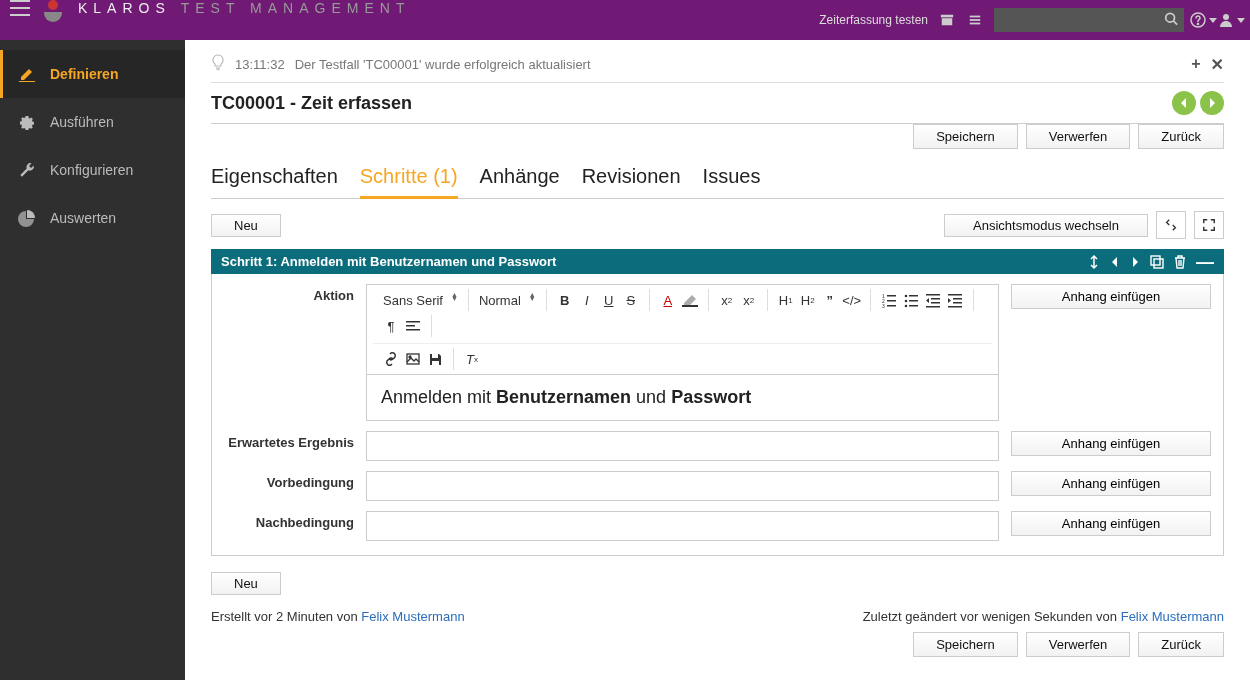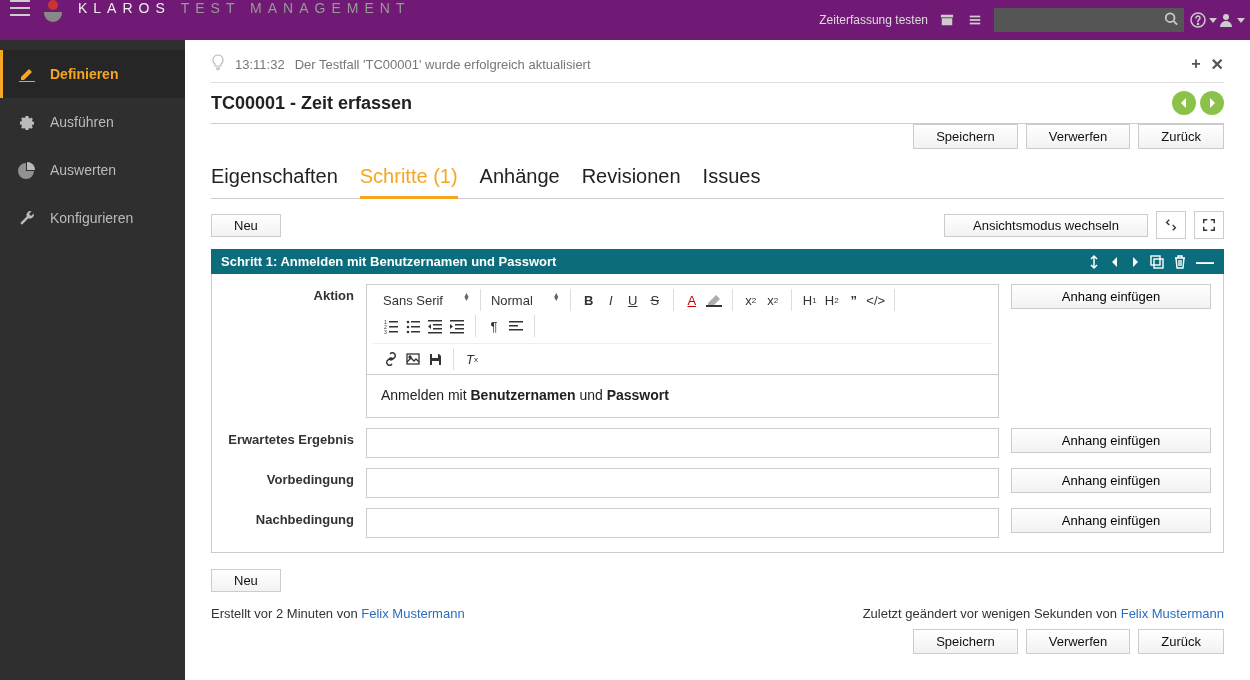--- a/index.html
+++ b/index.html
@@ -62,24 +62,24 @@
 .attach-col { width: 200px; }
 .attach-btn { width: 100%; border: 1px solid #ccc; background: linear-gradient(#fff,#f2f2f2); padding: 4px 0; font-size: 13px; cursor: pointer; }
 .plain-input { width: 100%; height: 30px; border: 1px solid #ccc; padding: 0 6px; }
 
 .editor { border: 1px solid #ccc; }
 .toolbar { border-bottom: 1px solid #ccc; padding: 4px 6px; display: flex; flex-wrap: wrap; align-items: center; row-gap: 4px; font-size: 13px; color: #333; }
 .tgroup { display: inline-flex; align-items: center; gap: 2px; padding: 0 8px; border-right: 1px solid #ddd; height: 22px; }
 .tgroup:last-child { border-right: none; }
 .tbtn { min-width: 20px; height: 20px; display: inline-flex; align-items: center; justify-content: center; cursor: pointer; font-size: 13px; color: #333; }
 .tbtn svg { display: block; }
-.tsel { display: inline-flex; gap: 20px; cursor: pointer; padding: 0 2px; }
+.tsel { display: inline-flex; gap: 8px; cursor: pointer; padding: 0 2px; }
 .tsel .sort { display: inline-flex; flex-direction: column; line-height: 4px; font-size: 7px; color: #666; }
 .toolbar-row2 { width: 100%; display: flex; padding-top: 4px; border-top: 1px solid #eee; margin-top: 2px; }
-.ed-content { min-height: 42px; padding: 12px 14px; font-size: 14px; color: #222; }
+.ed-content { min-height: 42px; padding: 12px 14px; font-size: 18px; color: #222; }
 .ed-content b { font-weight: 700; }
 
 .bottom-new { margin-top: 16px; }
 .footer-meta { display: flex; justify-content: space-between; margin-top: 14px; font-size: 13px; color: #333; }
 .footer-meta a { color: #2a6ebc; text-decoration: none; }
 svg { overflow: visible; }
 </style>
 </head>
 <body>
 
@@ -155,33 +155,33 @@
       <span class="s-icon">
           <svg width="16" height="16" viewBox="0 0 16 16" fill="currentColor">
             <path d="M8 5a3 3 0 1 0 0 6 3 3 0 0 0 0-6zm7 3l-1.5-.4a5.7 5.7 0 0 0-.5-1.2l.8-1.4-1.4-1.4-1.4.8a5.7 5.7 0 0 0-1.2-.5L9.4 2H6.6l-.4 1.5a5.7 5.7 0 0 0-1.2.5L3.6 3.2 2.2 4.6l.8 1.4a5.7 5.7 0 0 0-.5 1.2L1 7.6v2.8l1.5.4c.1.4.3.8.5 1.2l-.8 1.4 1.4 1.4 1.4-.8c.4.2.8.4 1.2.5l.4 1.5h2.8l.4-1.5c.4-.1.8-.3 1.2-.5l1.4.8 1.4-1.4-.8-1.4c.2-.4.4-.8.5-1.2L15 10.4V7.6z"></path>
           </svg>
         </span>
       <span>Ausführen</span>
     </div>
     <div class="sidebar-item">
       <span class="s-icon">
           <svg width="16" height="16" viewBox="0 0 16 16" fill="currentColor">
-            <path d="M8 0v8h8A8 8 0 0 0 8 0z"></path>
-            <path d="M7 1a8 8 0 1 0 8 8H7V1z" opacity=".7"></path>
-          </svg>
-        </span>
-      <span>Auswerten</span>
+            <path d="M14.7 3.4a4 4 0 0 1-5.3 4.9L3 14.7 1.3 13l6.4-6.4a4 4 0 0 1 4.9-5.3L10 3.9l2.1 2.1 2.6-2.6z"></path>
+          </svg>
+        </span>
+      <span>Konfigurieren</span>
     </div>
     <div class="sidebar-item">
       <span class="s-icon">
           <svg width="16" height="16" viewBox="0 0 16 16" fill="currentColor">
-            <path d="M14.7 3.4a4 4 0 0 1-5.3 4.9L3 14.7 1.3 13l6.4-6.4a4 4 0 0 1 4.9-5.3L10 3.9l2.1 2.1 2.6-2.6z"></path>
-          </svg>
-        </span>
-      <span>Konfigurieren</span>
+            <path d="M8 0v8h8A8 8 0 0 0 8 0z"></path>
+            <path d="M7 1a8 8 0 1 0 8 8H7V1z" opacity=".7"></path>
+          </svg>
+        </span>
+      <span>Auswerten</span>
     </div>
   </div>
 
   <div class="main">
     <div class="notif">
       <span class="bulb">
         <svg width="14" height="16" viewBox="0 0 14 16" fill="none" stroke="currentColor" stroke-width="1.2">
             <path d="M7 1a5 5 0 0 0-3 9v2h6v-2a5 5 0 0 0-3-9z"></path>
             <line x1="5" y1="14" x2="9" y2="14"></line>
             <line x1="5.5" y1="15.5" x2="8.5" y2="15.5"></line>

